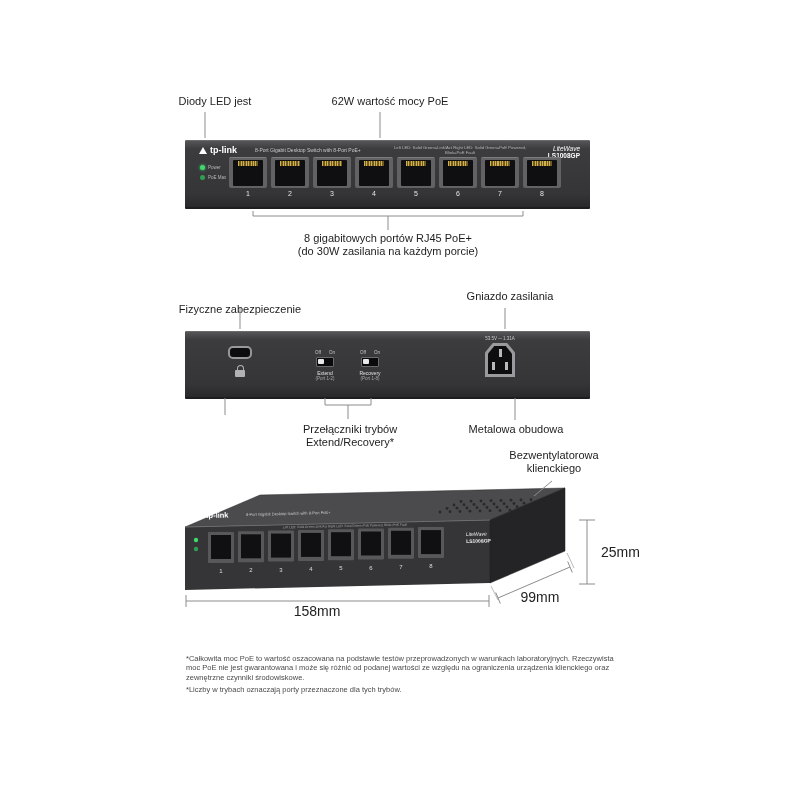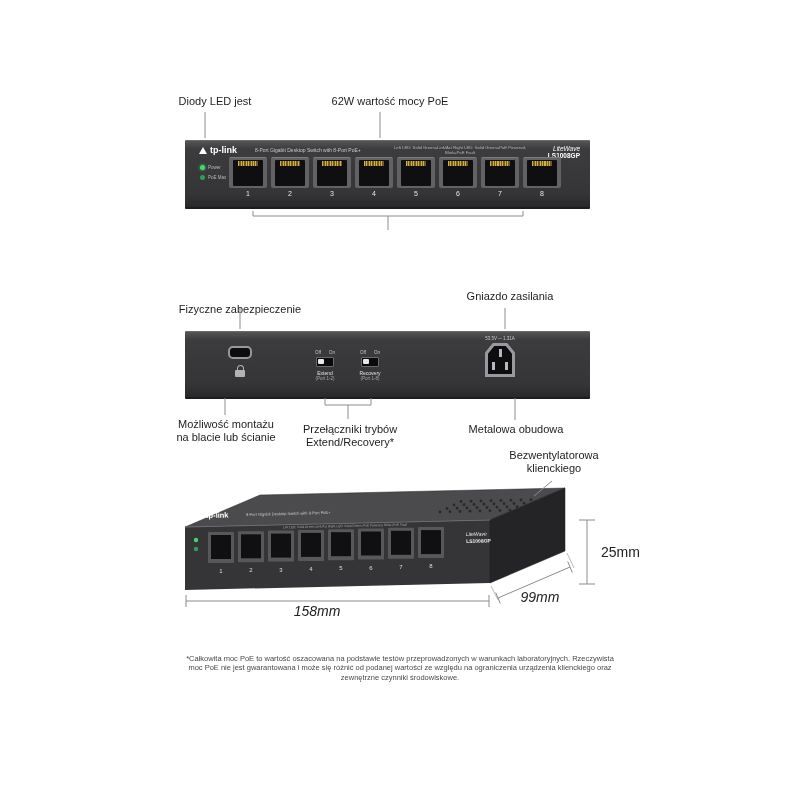--- a/index.html
+++ b/index.html
@@ -3,21 +3,21 @@
 <meta charset="utf-8">
 <style>
   html,body{margin:0;padding:0;background:#fff;}
   .canvas{position:relative;width:800px;height:800px;background:#ffffff;overflow:hidden;
           font-family:"Liberation Sans",sans-serif;color:#1d1d1f;}
 
   
   .ann{position:absolute;font-size:11px;line-height:13px;color:#1d1d1f;white-space:nowrap;
        transform:translateX(-50%);text-align:center;}
   .dim-label{position:absolute;font-size:14px;color:#222;white-space:nowrap;}
-  .centered{transform:translateX(-50%);font-style:italic;}
+  .centered{transform:translateX(-50%);}
 
   
   .device{position:absolute;left:185px;width:405px;
           background:linear-gradient(#555557,#3c3c3e 12%,#353537 80%,#29292b);
           border-top:1px solid #6a6a6c;border-bottom:2px solid #1d1d1f;border-radius:1px;}
   .front-device{top:140px;height:66px;}
   .back-device{top:331px;height:65px;}
 
   .brand{position:absolute;left:14px;top:4px;color:#fff;font-weight:bold;font-size:9px;display:flex;align-items:center;}
   .brand-mark{display:inline-block;width:0;height:0;border-left:4px solid transparent;
@@ -69,38 +69,38 @@
   .pin{position:absolute;background:#b9b9bd;}
   .pin-top{width:3px;height:8px;left:10.5px;top:3px;}
   .pin-left{width:3px;height:8px;left:4px;bottom:4px;}
   .pin-right{width:3px;height:8px;right:4px;bottom:4px;}
 
   
   .lines-overlay{position:absolute;left:0;top:0;pointer-events:none;z-index:5;}
   .iso{position:absolute;left:150px;top:470px;}
 
   .footnotes{position:absolute;left:186px;top:654px;width:428px;font-size:7.5px;line-height:1.26;color:#4a4a4a;}
-  .footnotes p{margin:0 0 3px 0;text-align:center;}
+  .footnotes p{margin:0 0 3px 0;}
 </style>
 </head>
 <body>
 
 <div class="canvas">
 
   <div class="ann" style="left:215px;top:95px">Diody LED jest</div>
   <div class="ann" style="left:390px;top:95px">62W wartość mocy PoE</div>
 
+  <div class="ann" style="left:388px;top:232px">
+    <div>8 gigabitowych portów RJ45 PoE+</div>
+    <div>(do 30W zasilania na każdym porcie)</div>
+  </div>
 
   <div class="ann" style="left:240px;top:303px">Fizyczne zabezpieczenie</div>
   <div class="ann" style="left:510px;top:290px">Gniazdo zasilania</div>
 
-  <div class="ann" style="left:226px;top:418px">
-    <div>Możliwość montażu</div>
-    <div>na blacie lub ścianie</div>
-  </div>
   <div class="ann" style="left:350px;top:423px">
     <div>Przełączniki trybów</div>
     <div>Extend/Recovery*</div>
   </div>
   <div class="ann" style="left:516px;top:423px">Metalowa obudowa</div>
 
   <div class="ann" style="left:554px;top:449px">
     <div>Bezwentylatorowa</div>
     <div>klienckiego</div>
   </div>
@@ -351,15 +351,16 @@
       <path d="M587,520 V584 M579,520 H595 M579,584 H595"></path>
 
       <path d="M498,598 L570,567 M495.7,592.5 L500.3,603.5 M567.7,561.5 L572.3,572.5"></path>
 
       <path d="M491,586 L498,600 M567,553 L574,568" stroke-width="0.6"></path>
     </g>
   </svg>
 
   <div class="footnotes">
     <p>*Całkowita moc PoE to wartość oszacowana na podstawie testów przeprowadzonych w warunkach laboratoryjnych. Rzeczywista moc PoE nie jest gwarantowana i może się różnić od podanej wartości ze względu na ograniczenia urządzenia klienckiego oraz zewnętrzne czynniki środowiskowe.</p>
+    <p>*Liczby w trybach oznaczają porty przeznaczone dla tych trybów.</p>
   </div>
 
 </div>
 
 </body></html>

